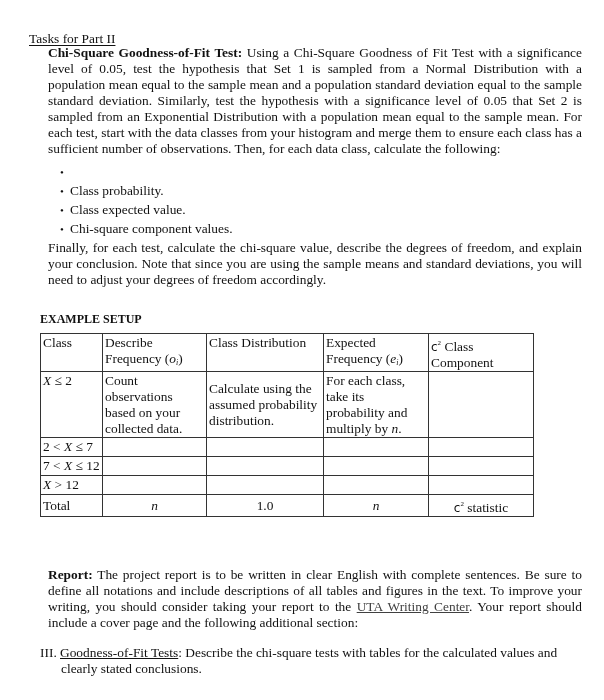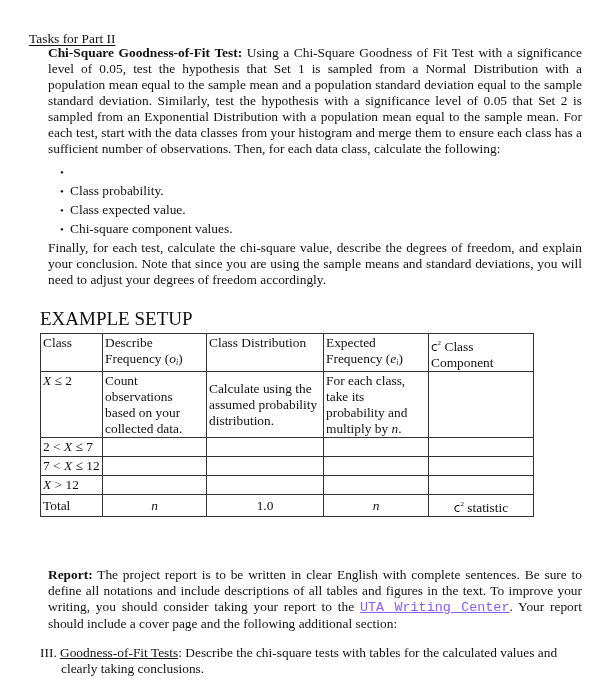--- a/index.html
+++ b/index.html
@@ -52,22 +52,22 @@
     position: absolute;
     left: 0;
     top: 0;
     font-size: 11px;
   }
   #p2 { top: 240px; }
   .setup-title {
     position: absolute;
     left: 40px;
     top: 311px;
-    font-weight: normal;
-    font-size: 19px;
+    font-weight: bold;
+    font-size: 12px;
   }
   table.setup {
     position: absolute;
     left: 40px;
     top: 333px;
     border-collapse: collapse;
     font-size: 13.4px;
     line-height: 16px;
   }
   table.setup td {
@@ -88,24 +88,23 @@
   table.setup td.ctr { text-align: center; vertical-align: middle; }
   .ital { font-style: italic; }
   .sub { font-size: 8px; vertical-align: -2px; font-style: italic; }
   .chi {
     font-family: "DejaVu Sans", sans-serif;
     font-size: 12px;
   }
   .sup { font-size: 7px; vertical-align: 6px; }
   #p3 { top: 567px; }
   .link {
-    color: #8b5cf6;
+    color: #404040;
     text-decoration: underline;
     cursor: pointer;
-    font-family: Liberation Mono, monospace;
   }
   .section-item {
     position: absolute;
     left: 40px;
     top: 645px;
     width: 534px;
     text-align: justify;
   }
   .section-item .num { display: inline-block; width: 20px; }
   .section-item .cont { display: block; padding-left: 21px; }
@@ -171,13 +170,13 @@
     <td class="c2 ctr ital">n</td>
     <td class="c3 ctr">1.0</td>
     <td class="c4 ctr ital">n</td>
     <td class="c5 ctr"><span class="chi">c</span><span class="sup">2</span><span> statistic</span></td>
   </tr>
 </tbody>
   </table>
 
 <div class="para" id="p3"><b>Report:</b><span> The project report is to be written in clear English with complete sentences. Be sure to define all notations and include descriptions of all tables and figures in the text.  To improve your writing, you should consider taking your report to the </span><a class="link">UTA Writing Center</a><span>. Your report should include a cover page and the following additional section:</span></div>
 
-<div class="section-item"><span class="num">III.</span><span class="u">Goodness-of-Fit Tests</span><span>: Describe the chi-square tests with tables for the calculated values and</span><span class="cont">clearly taking conclusions.</span></div>
+<div class="section-item"><span class="num">III.</span><span class="u">Goodness-of-Fit Tests</span><span>: Describe the chi-square tests with tables for the calculated values and</span><span class="cont">clearly stated conclusions.</span></div>
 
 </body></html>

